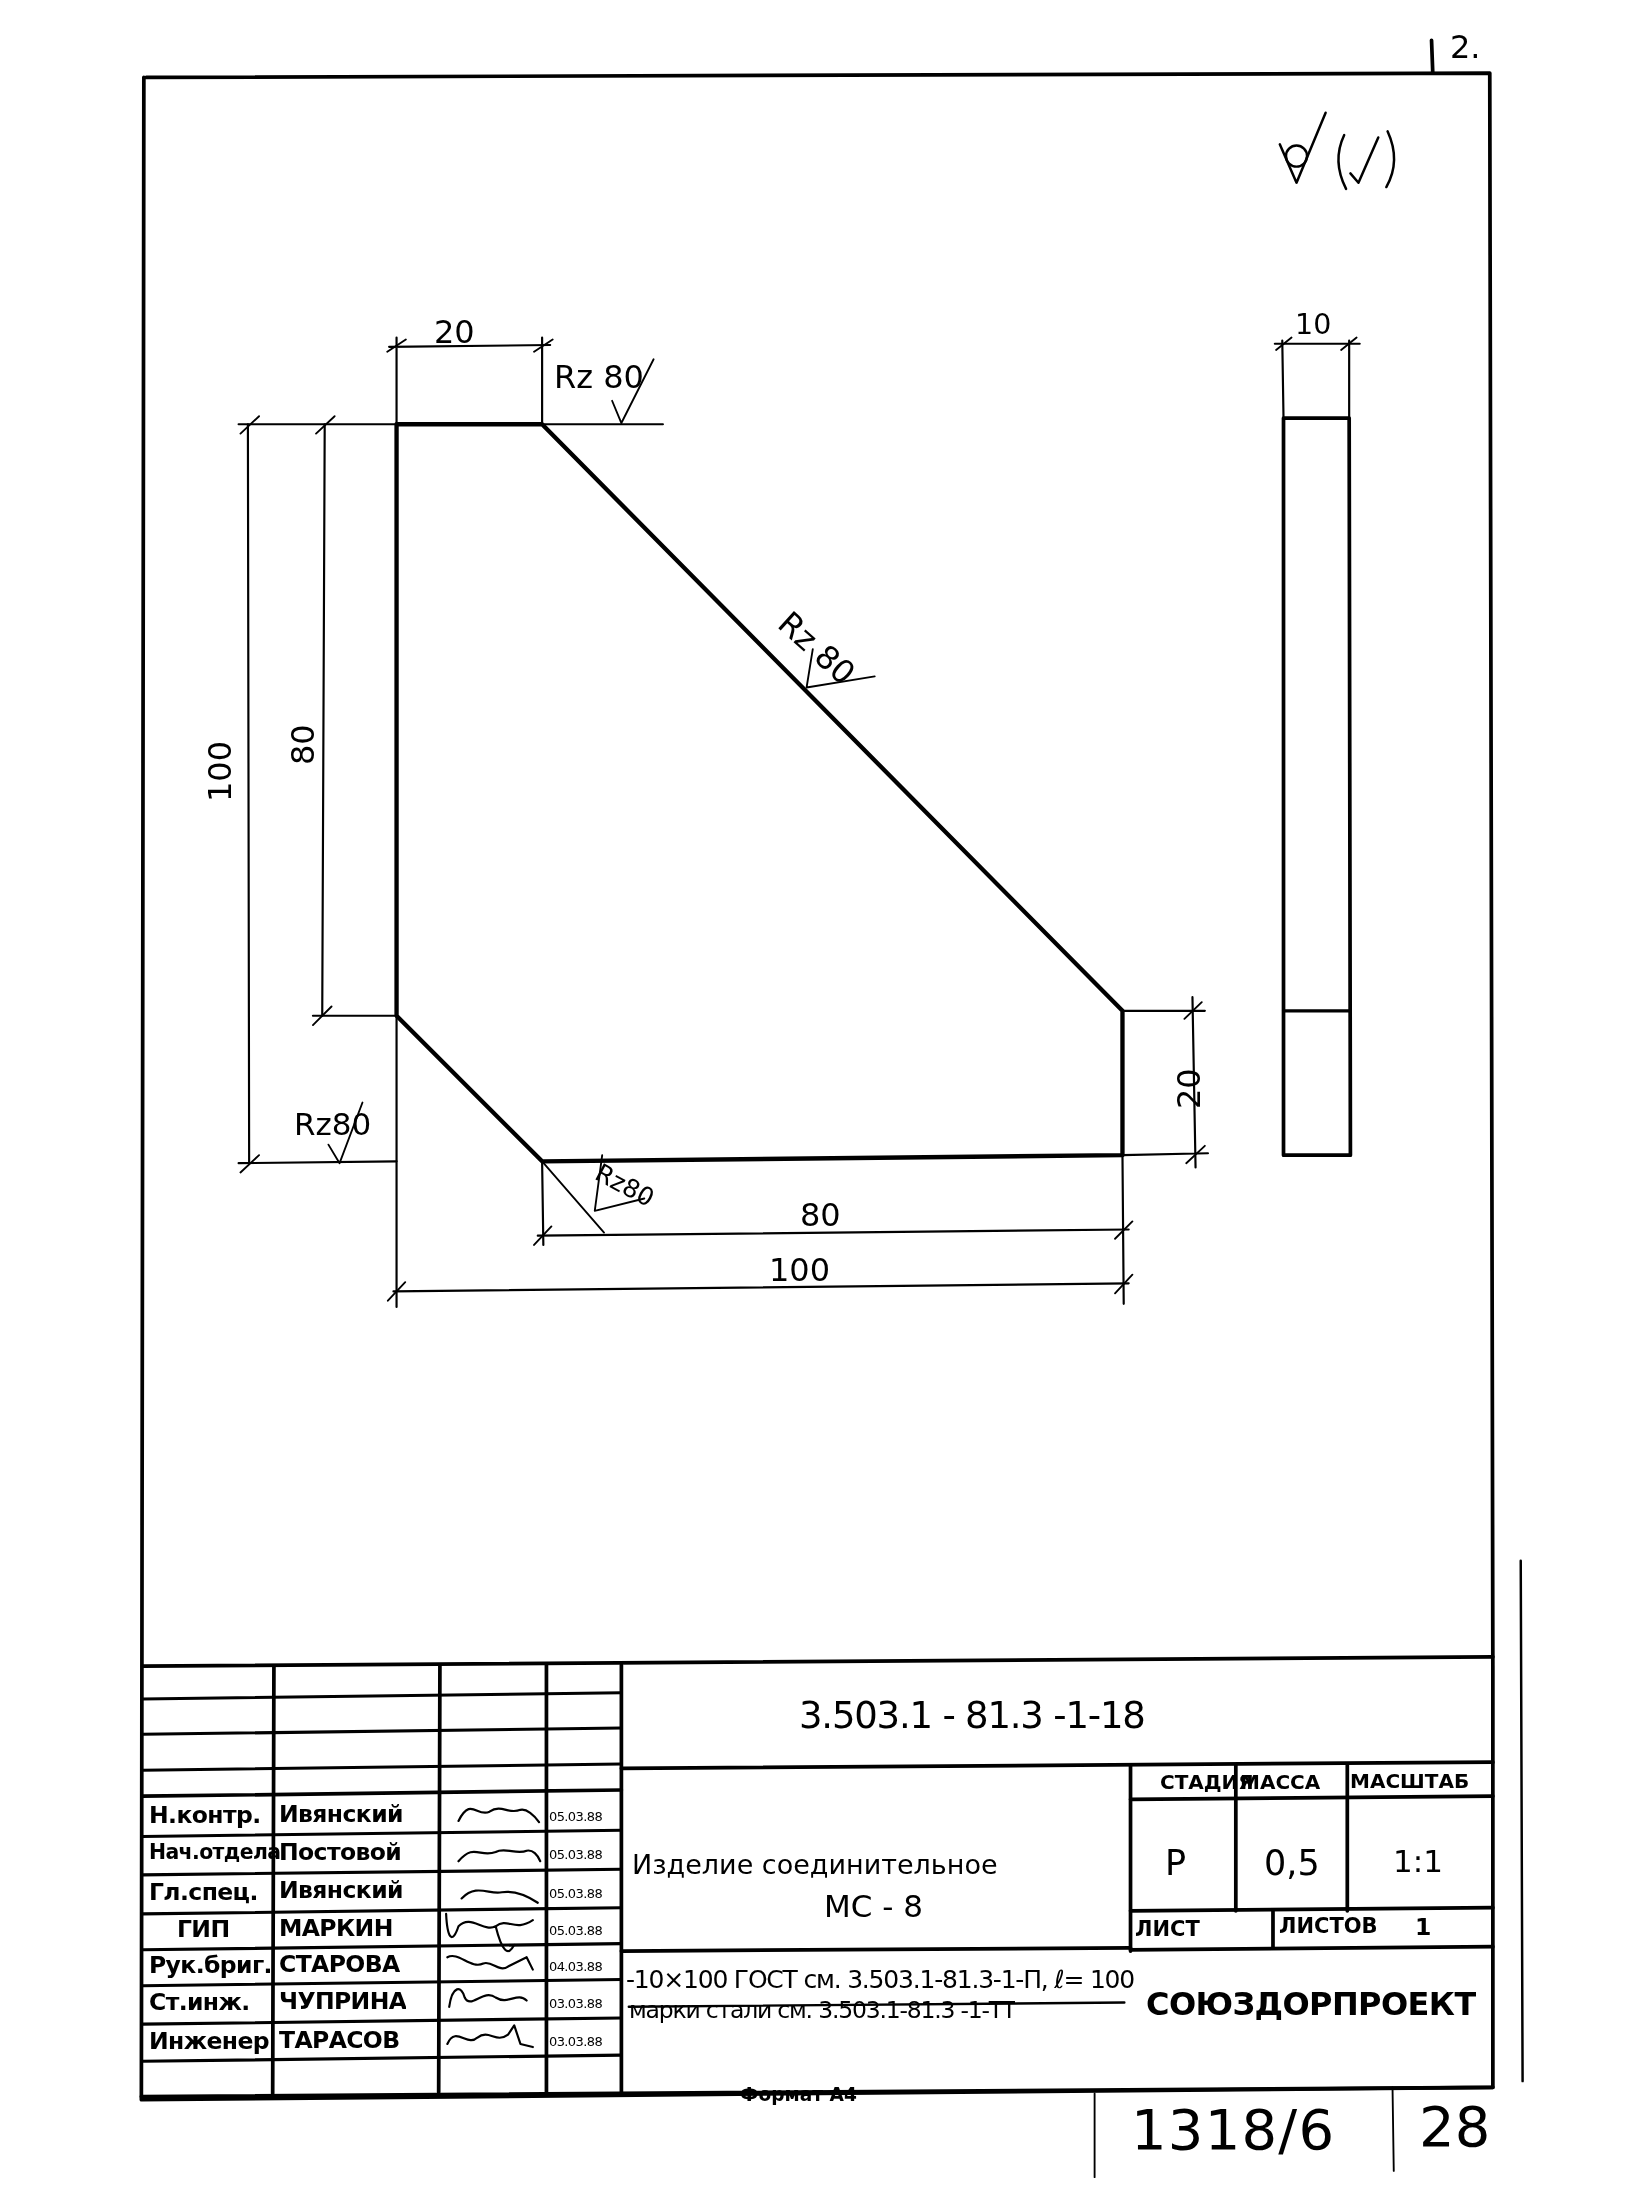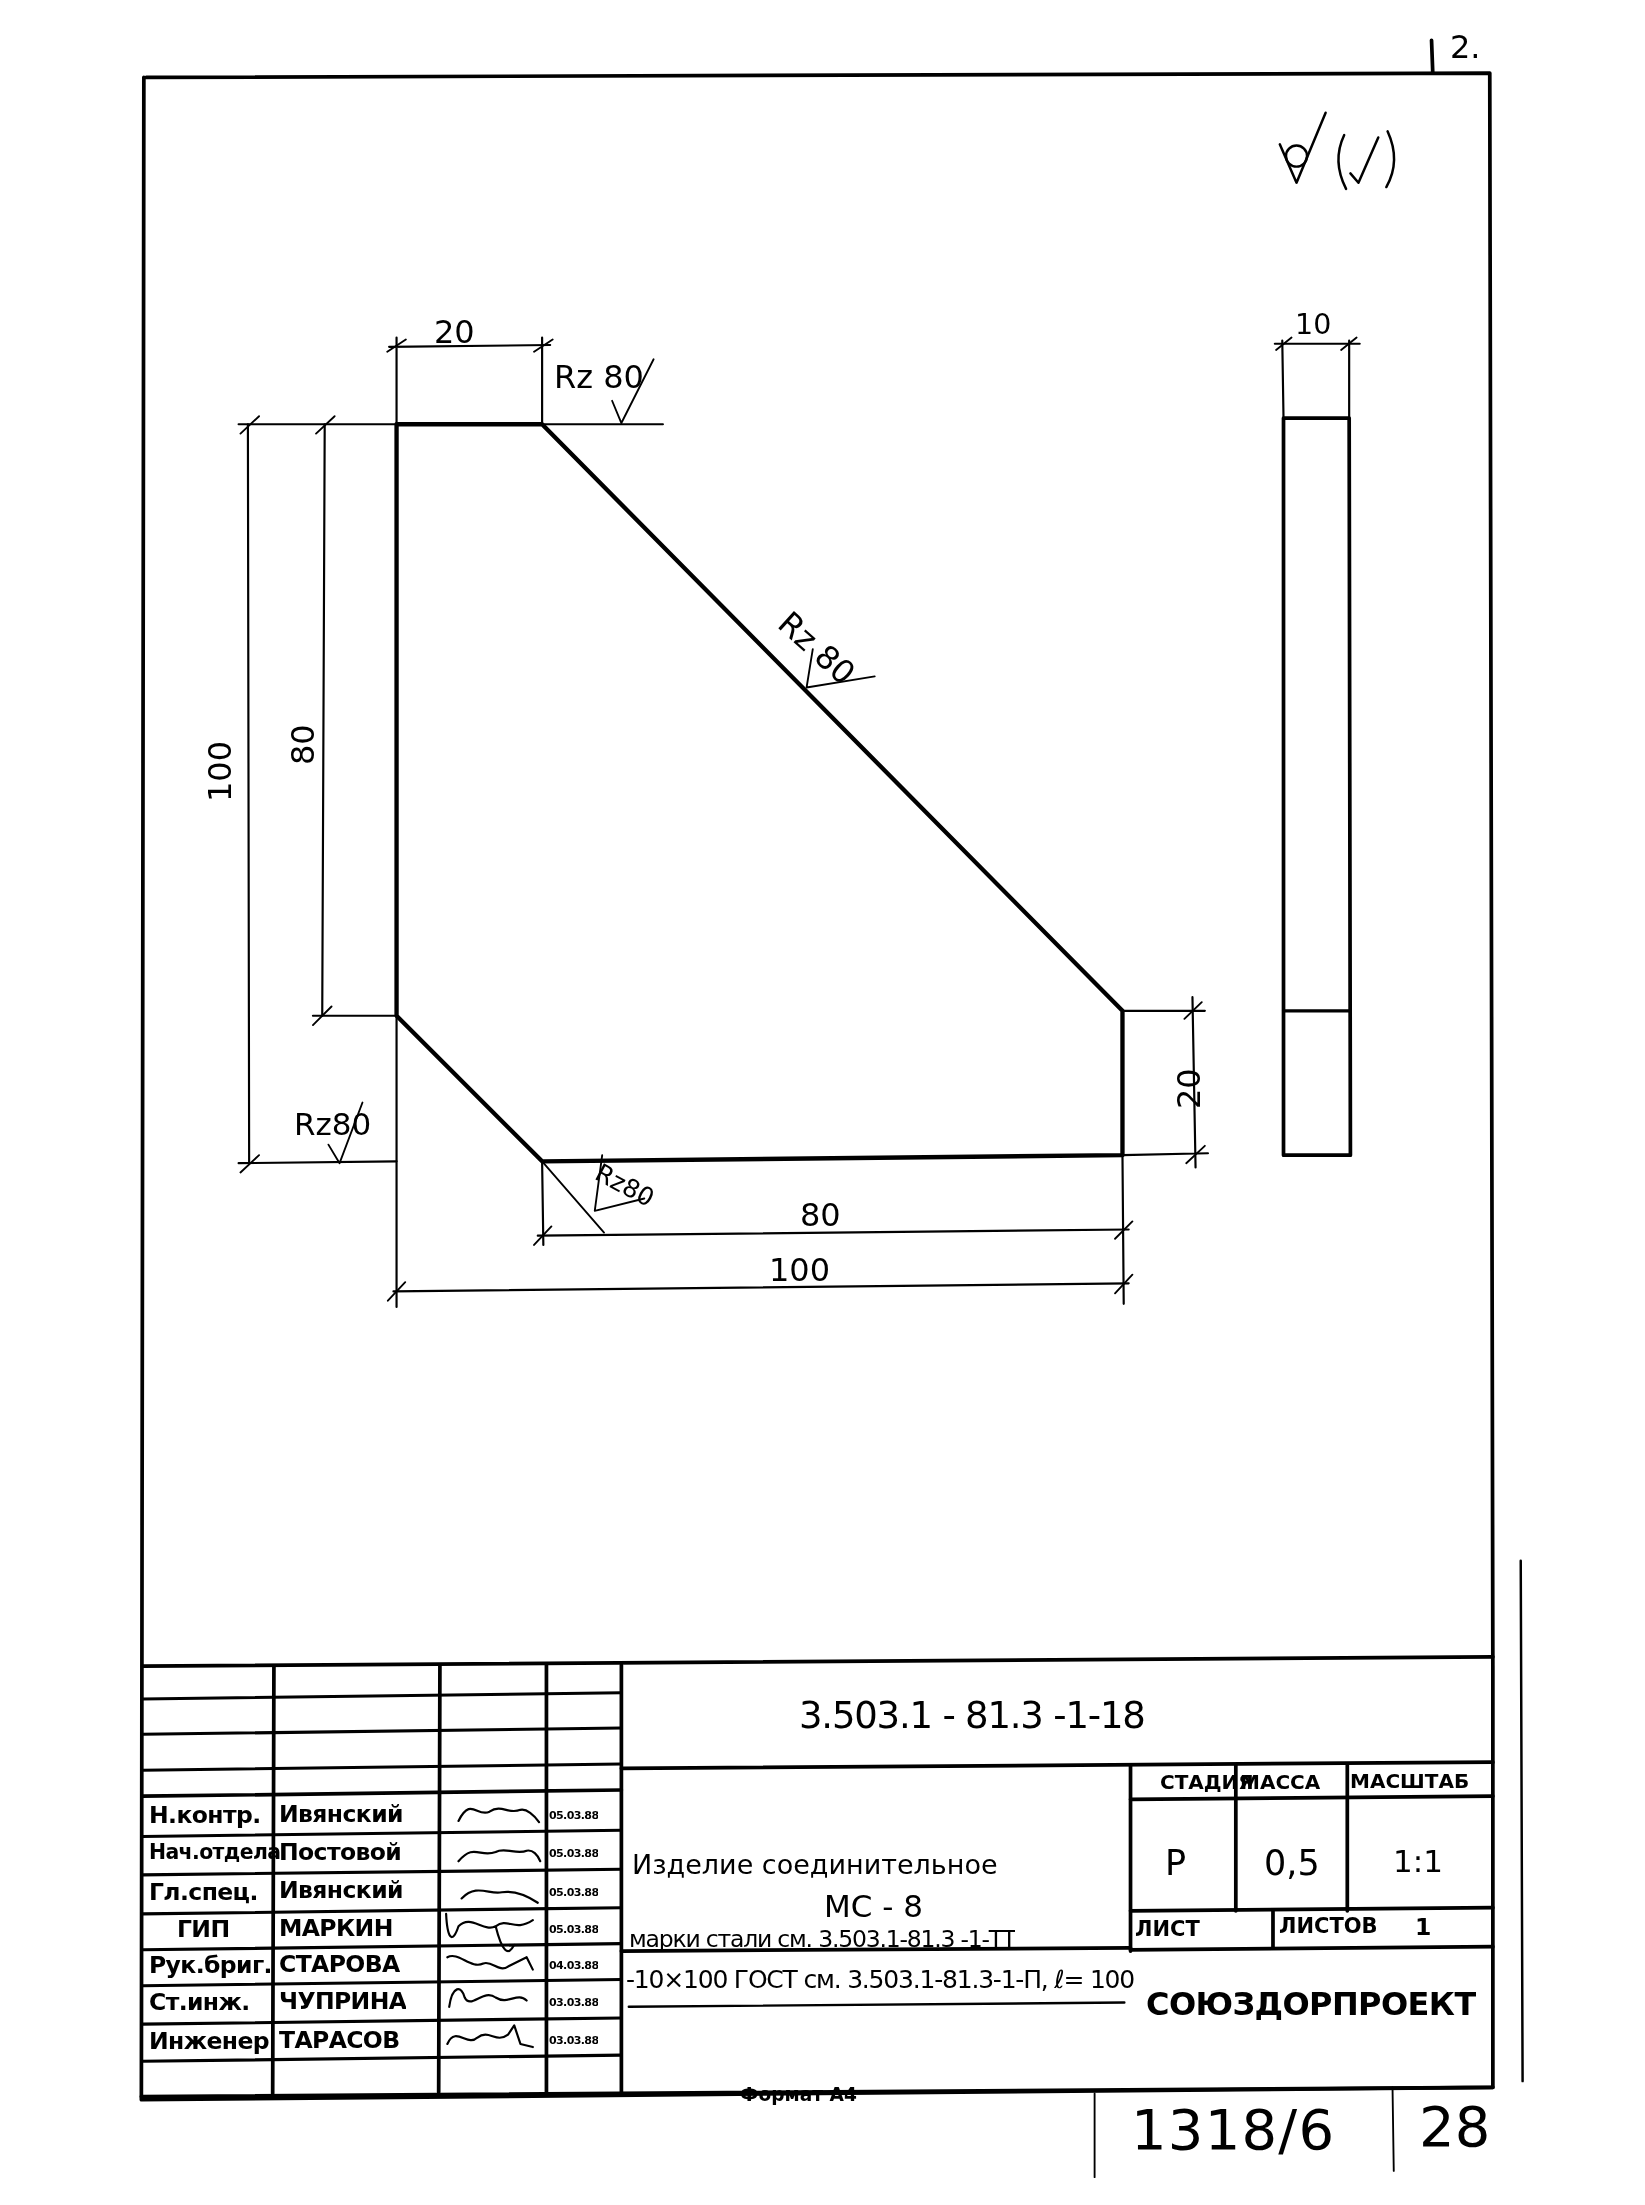--- a/index.html
+++ b/index.html
@@ -2,21 +2,21 @@
 <html style="font-size:10px"><head>
 <meta charset="utf-8">
 <style>
   html, body { margin: 0; padding: 0; background: #ffffff; }
   body { width: 1646px; height: 2205px; position: relative; overflow: hidden; font-family: "DejaVu Sans Condensed", "DejaVu Sans", sans-serif; color: #000; }
   svg.drawing { position: absolute; left: 0; top: 0; width: 1646px; height: 2205px; }
   .txt { position: absolute; white-space: nowrap; font-family: "DejaVu Sans", sans-serif; color: #000; transform-origin: left top; }
   .tb-cell { position: absolute; font-family: "DejaVu Sans", sans-serif; font-weight: bold; color:#000; white-space: nowrap; overflow: hidden; }
   .hdr-sm { font-size: 22px; }
   .row-label { font-size: 23.5px; letter-spacing: -0.6px; }
-  .date { font-size: 11px; font-weight: bold; letter-spacing: -0.6px; }
+  .date { font-size: 13px; font-weight: normal; letter-spacing: -0.6px; }
 </style>
 </head>
 <body>
 
 <svg class="drawing" viewBox="0 0 2657 3560" xmlns="http://www.w3.org/2000/svg">
   <g stroke="#000" fill="none" stroke-linecap="round" stroke-linejoin="round">
 
     <path d="M236 125 L2405 118 L2410 2690 M232 125 L228 3390 L2410 3370 L2410 2690" stroke-width="6"></path>
 
     <path d="M2311 65 L2313 118" stroke-width="6"></path>
@@ -144,21 +144,21 @@
 <div class="tb-cell date" style="left:549px;top:1959px;">04.03.88</div>
 <div class="tb-cell date" style="left:549px;top:1996px;">03.03.88</div>
 <div class="tb-cell date" style="left:549px;top:2034px;">03.03.88</div>
 
 <div class="tb-cell" style="left:799px;top:1694px;font-size:37px;font-weight:normal;letter-spacing:-1.2px;">3.503.1 - 81.3 -1-18</div>
 
 <div class="tb-cell" style="left:632px;top:1849px;font-size:27px;font-weight:normal;">Изделие  соединительное</div>
 <div class="tb-cell" style="left:824px;top:1888px;font-size:31px;font-weight:normal;">МС - 8</div>
 
 <div class="tb-cell" style="left:626px;top:1965px;font-size:25px;font-weight:normal;letter-spacing:-1.2px;">-10×100 ГОСТ см. 3.503.1-81.3-1-П, ℓ= 100</div>
-<div class="tb-cell" style="left:629px;top:1925px;font-size:23.5px;font-weight:normal;letter-spacing:-1.2px;">марки стали см. 3.503.1-81.3 -1-ТТ</div>
+<div class="tb-cell" style="left:629px;top:1996px;font-size:23.5px;font-weight:normal;letter-spacing:-1.2px;">марки стали см. 3.503.1-81.3 -1-ТТ</div>
 
 <div class="tb-cell hdr-sm" style="left:1160px;top:1770px;font-size:20px;">СТАДИЯ</div>
 <div class="tb-cell hdr-sm" style="left:1240px;top:1770px;font-size:20px;">МАССА</div>
 <div class="tb-cell hdr-sm" style="left:1350px;top:1769px;font-size:20px;">МАСШТАБ</div>
 
 <div class="tb-cell" style="left:1165px;top:1843px;font-size:35px;font-weight:normal;">Р</div>
 <div class="tb-cell" style="left:1264px;top:1843px;font-size:35px;font-weight:normal;">0,5</div>
 <div class="tb-cell" style="left:1393px;top:1843px;font-size:31px;font-weight:normal;">1:1</div>
 
 <div class="tb-cell hdr-sm" style="left:1135px;top:1917px;font-size:21px;">ЛИСТ</div>

